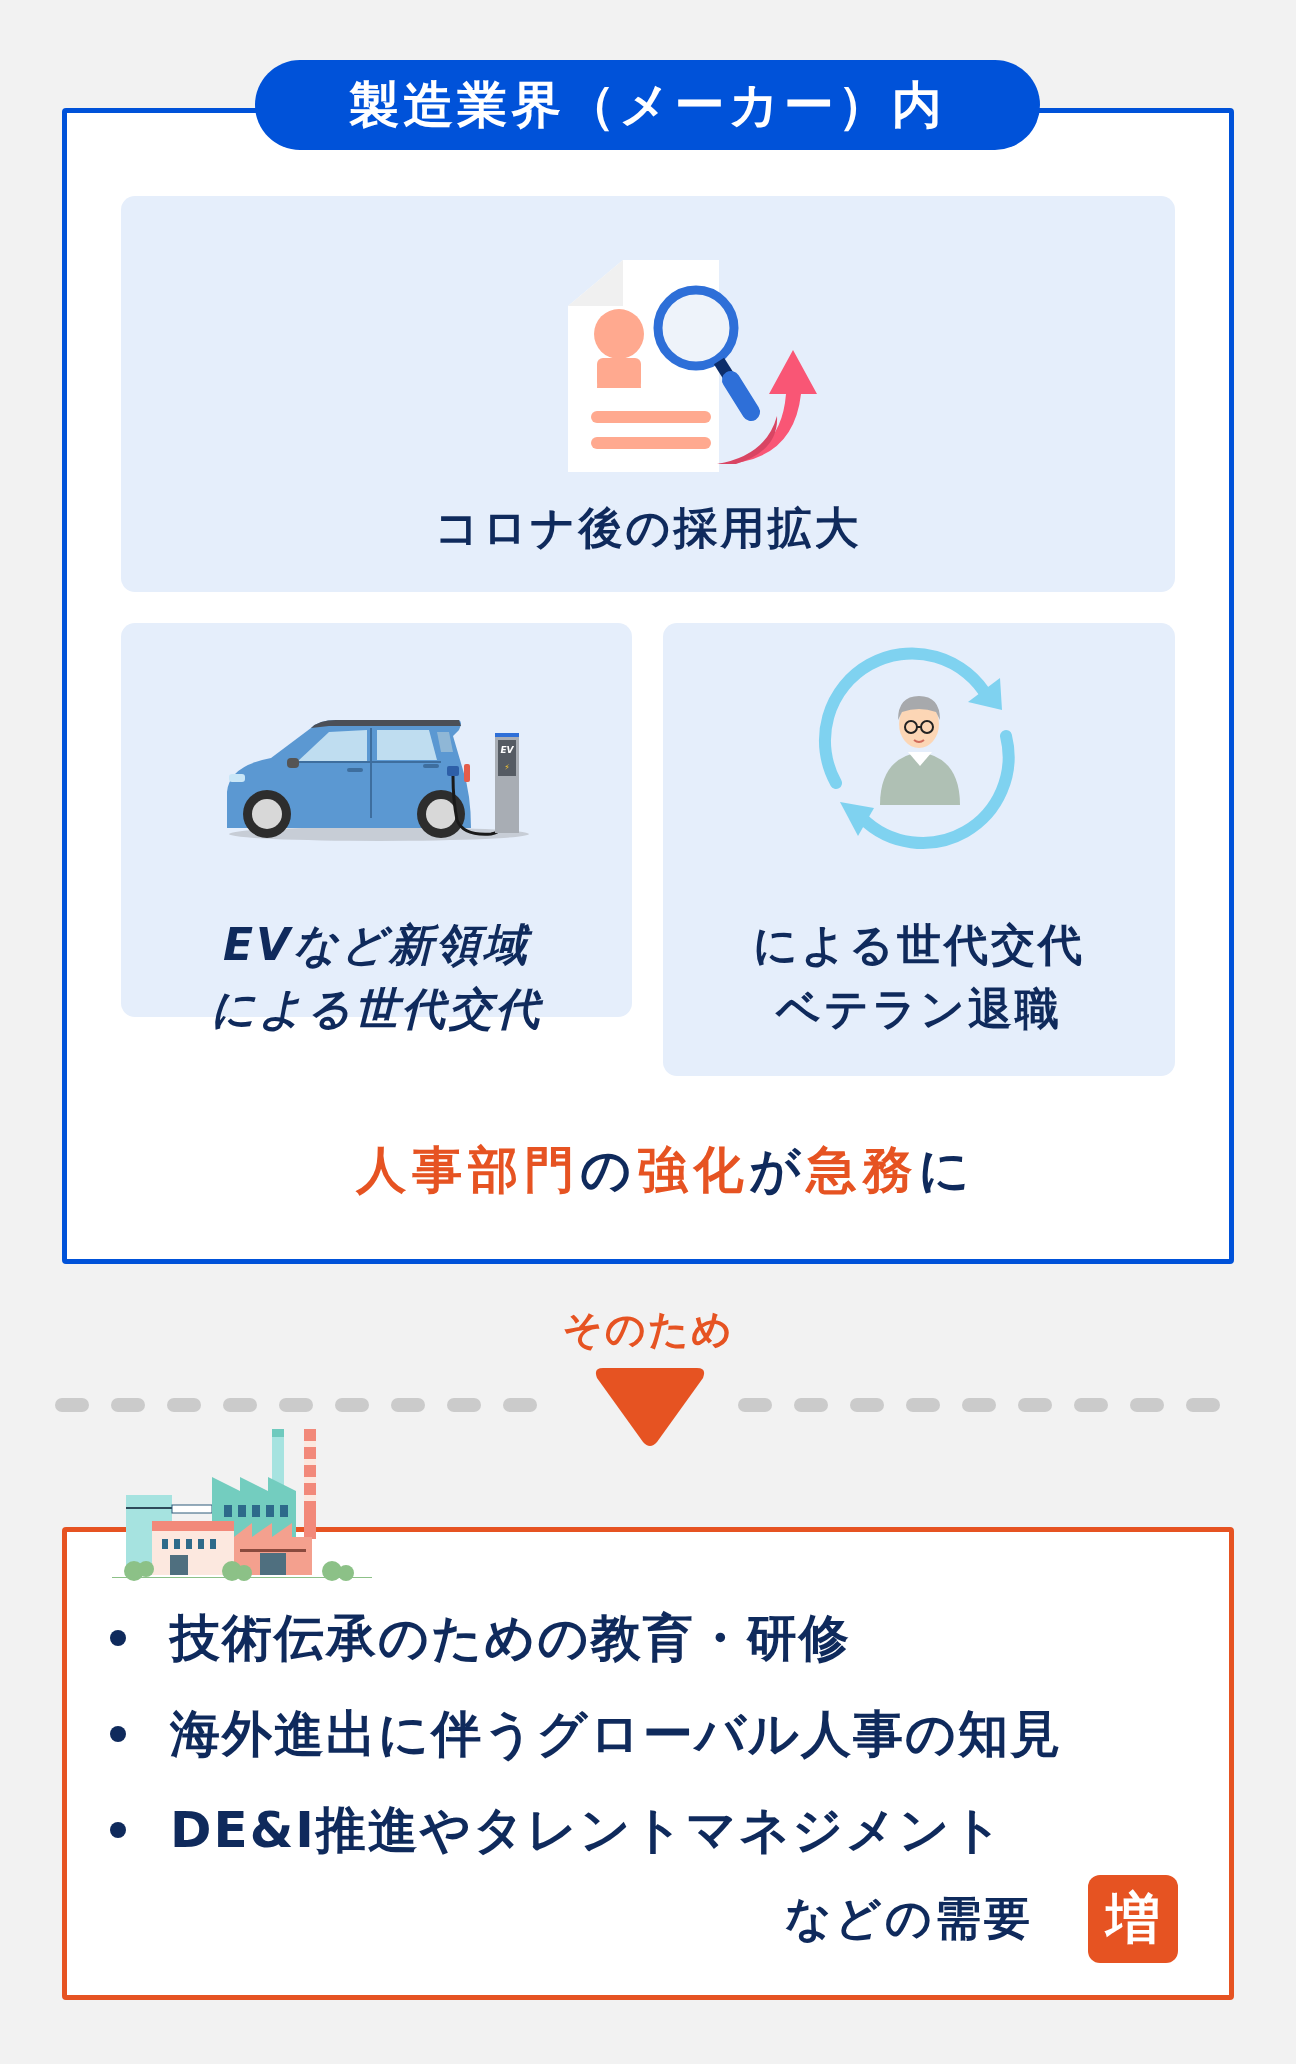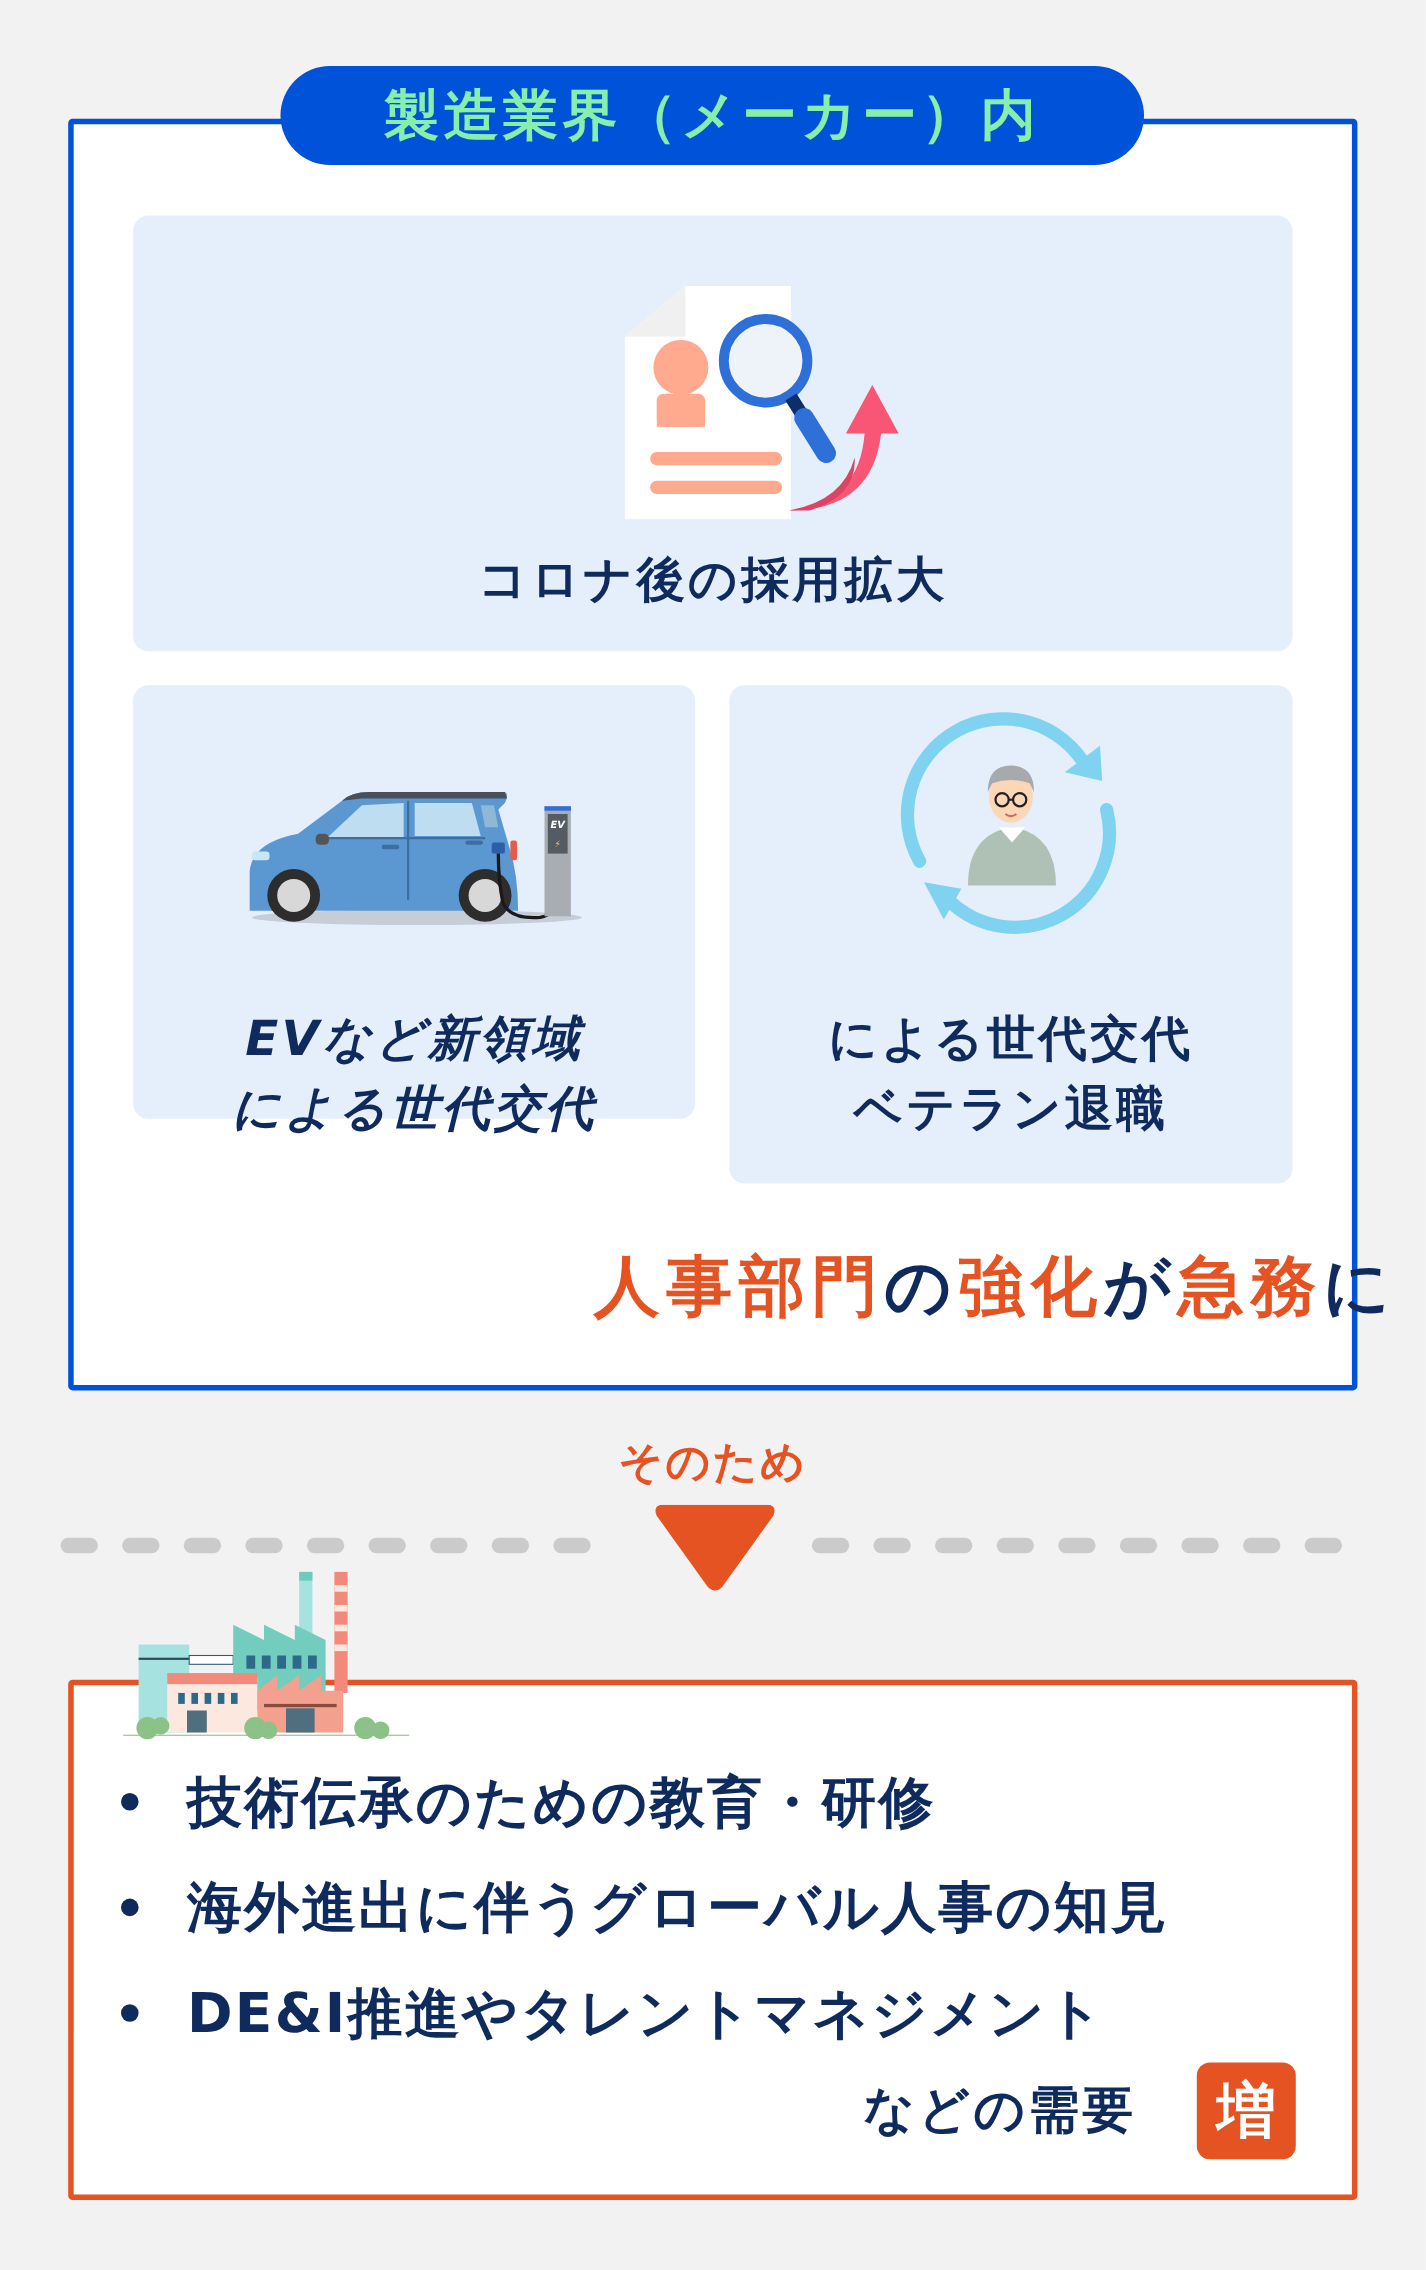--- a/index.html
+++ b/index.html
@@ -3,39 +3,39 @@
 <meta charset="utf-8">
 <style>
   * { box-sizing: border-box; margin: 0; padding: 0; }
   html, body { width: 1296px; height: 2064px; background: #F2F2F2; overflow: hidden; }
   body { position: relative; font-family: "DejaVu Sans", "Liberation Sans", sans-serif; color: #0F2A5C; }
 
   .top-box { position: absolute; left: 62px; top: 108px; width: 1172px; height: 1156px;
     background: #FFFFFF; border: 5px solid #0052D9; border-radius: 4px; }
   .title-pill { position: absolute; left: 255px; top: 60px; width: 785px; height: 90px;
     background: #0052D9; border-radius: 45px; display: flex; align-items: center; justify-content: center;
-    color: #86efac; font-size: 50px; font-weight: bold; letter-spacing: 4px; }
+    color: #ffffff; font-size: 50px; font-weight: bold; letter-spacing: 4px; }
 
   .card { position: absolute; background: #E5EEFB; border-radius: 14px; padding-left: 36px; }
   .card-1 { left: 121px; top: 196px; width: 1054px; height: 396px; }
   .card-2 { left: 121px; top: 623px; width: 511px; height: 394px; font-style: italic; }
   .card-3 { left: 663px; top: 623px; width: 512px; height: 453px; }
 
   .card-label { position: absolute; left: 0; right: 0; text-align: center; font-weight: bold;
     color: #0F2A5C; font-size: 44px; letter-spacing: 3px; line-height: 64px; }
   .card-1 .card-label { top: 498px; top: 300px; }
   .card-2 .card-label, .card-3 .card-label { top: 290px; }
 
   .icon-wrap { position: absolute; }
   .card-1 .icon-wrap { left: 410px; top: 50px; width: 300px; height: 240px; }
   .card-2 .icon-wrap { left: 80px; top: 77px; width: 360px; height: 160px; }
   .card-3 .icon-wrap { left: 137px; top: 17px; width: 240px; height: 220px; }
 
-  .emphasis { position: absolute; left: 62px; width: 1208px; top: 1130px; text-align: right;
-    font-size: 60px; font-weight: bold; letter-spacing: 6px; line-height: 80px; }
+  .emphasis { position: absolute; left: 62px; width: 1208px; top: 1130px; text-align: center;
+    font-size: 50px; font-weight: bold; letter-spacing: 6px; line-height: 80px; }
   .emph-orange { color: #E65322; }
   .emph-navy { color: #0F2A5C; }
 
   .therefore { position: absolute; left: 0; width: 1296px; top: 1302px; text-align: center;
     color: #E65322; font-size: 40px; font-weight: bold; letter-spacing: 2px; }
   .dashes { position: absolute; top: 1398px; height: 14px; }
   .dashes-left { left: 55px; width: 505px; }
   .dashes-right { left: 738px; width: 500px; }
   .dash-row { display: flex; gap: 22px; }
   .dash { width: 34px; height: 14px; background: #CBCBCB; border-radius: 7px; flex: 0 0 auto; }

